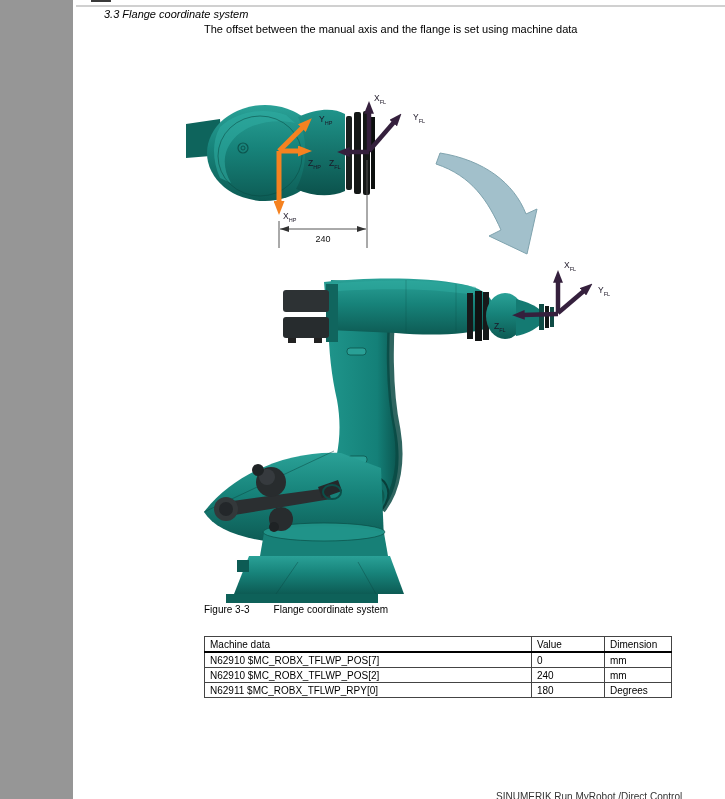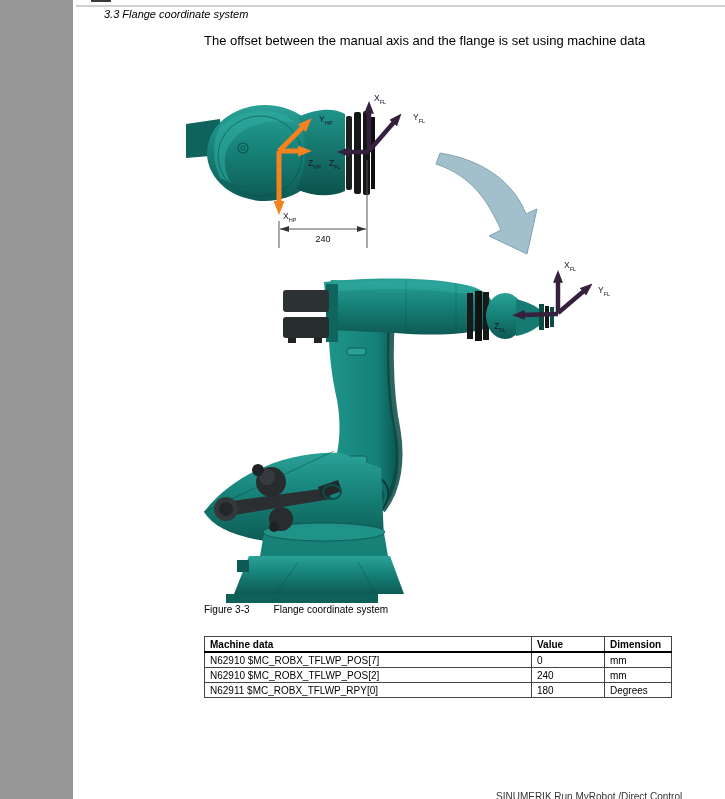--- a/index.html
+++ b/index.html
@@ -12,36 +12,36 @@
     position:absolute; left:37px; top:0; width:674px; height:799px;
     background:#ffffff; overflow:hidden;margin-left:36px;
   }
   .clip-mark { position:absolute; left:18px; top:0; width:20px; height:2px; background:#3a3a3a; }
   .top-rule { position:absolute; left:3px; top:5px; width:668px; height:2px; background:#d0d0d0; }
   .section-header {
     position:absolute; left:31px; top:8px;
     font-size:11px; font-style:italic; color:#000;
   }
   .body-text {
-    position:absolute; left:131px; top:33px;
-    font-size:13px; line-height:15px; color:#000;
+    position:absolute; left:131px; top:22px;
+    font-size:11px; line-height:15px; color:#000;
   }
   .fig-svg { position:absolute; left:0; top:0; pointer-events:none; }
   .caption { position:absolute; left:131px; top:604px; font-size:10px; color:#000; }
   .caption .cap-title { margin-left:24px; }
   .md-table {
     position:absolute; left:131px; top:636px; width:467px;
     border-collapse:collapse; table-layout:fixed;
     font-size:10px; color:#000;
   }
   .md-table th, .md-table td {
     border:1px solid #444; height:14px; padding:0 5px;
     text-align:left; font-weight:normal; overflow:hidden; white-space:nowrap;
   }
-  .md-table thead th { font-weight:bold; border-bottom:2px solid #000; }
+  .md-table thead th { font-weight:normal; border-bottom:2px solid #000; }
   .col1 { width:327px; } .col2 { width:73px; } .col3 { width:67px; }
   .footer { position:absolute; left:423px; top:791px; font-size:10px; color:#333; white-space:nowrap; }
 
   
   .dimline { stroke:#555; stroke-width:1; }
   .dim-text { font-size:9px; fill:#111; text-anchor:middle; font-family:"Liberation Sans",sans-serif; }
   .axis-label { font-size:8.5px; fill:#1c1626; font-family:"Liberation Sans",sans-serif; }
   .axis-label .sub { font-size:5.5px; }
   .contour { stroke:#0a4a44; fill:none; }
 </style>

